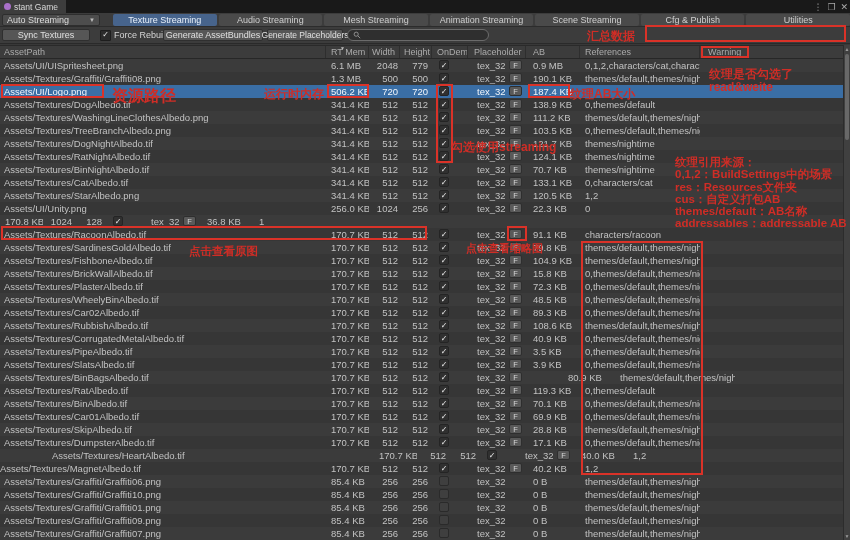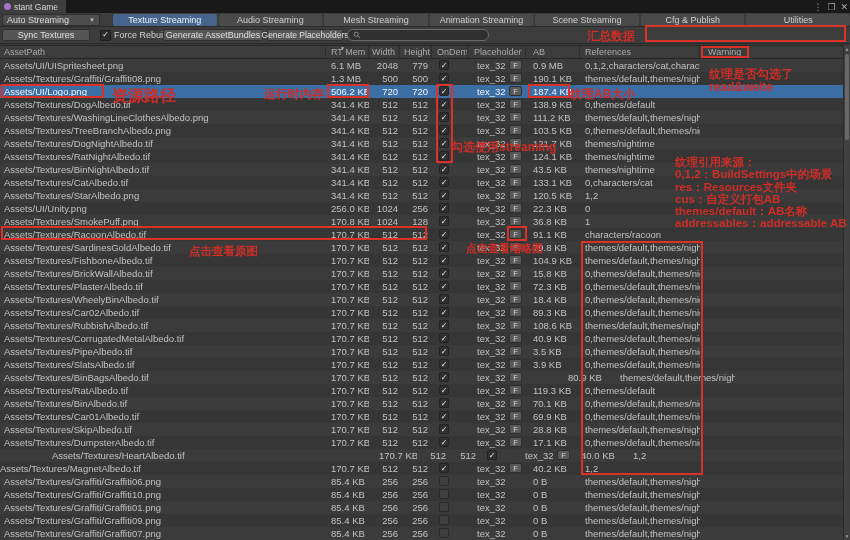--- a/index.html
+++ b/index.html
@@ -267,21 +267,21 @@
         <div class="c" style="width: 43px; padding-left: 5px;">341.4 KB</div>
         <div class="c" style="width: 31px; text-align: right; padding-right: 2px;">512</div>
         <div class="c" style="width: 32px; text-align: right; padding-right: 4px;">512</div>
         <div class="c" style="width: 36px;">
           <div class="cb">✓</div>
         </div>
         <div class="c" style="width: 37px; padding-left: 9px;">tex_32</div>
         <div class="c" style="width: 21px;">
           <div class="fbtn">F</div>
         </div>
-        <div class="c" style="width: 54px; padding-left: 7px;">43.5 KB</div>
+        <div class="c" style="width: 54px; padding-left: 7px;">70.7 KB</div>
         <div class="c" style="width: 120px; padding-left: 5px;">themes/nightime</div>
         <div class="c" style="width: 143px;"></div>
       </div>
       <div class="row">
         <div class="c" style="width: 326px; padding-left: 4px;">Assets/Textures/CatAlbedo.tif</div>
         <div class="c" style="width: 43px; padding-left: 5px;">341.4 KB</div>
         <div class="c" style="width: 31px; text-align: right; padding-right: 2px;">512</div>
         <div class="c" style="width: 32px; text-align: right; padding-right: 4px;">512</div>
         <div class="c" style="width: 36px;">
           <div class="cb">✓</div>
@@ -320,21 +320,20 @@
         </div>
         <div class="c" style="width: 37px; padding-left: 9px;">tex_32</div>
         <div class="c" style="width: 21px;">
           <div class="fbtn">F</div>
         </div>
         <div class="c" style="width: 54px; padding-left: 7px;">22.3 KB</div>
         <div class="c" style="width: 120px; padding-left: 5px;">0</div>
         <div class="c" style="width: 143px;"></div>
       </div>
       <div class="row">
-        <div class="c" style="width: 326px; padding-left: 4px;">Assets/Textures/SmokePuff.png</div>
         <div class="c" style="width: 43px; padding-left: 5px;">170.8 KB</div>
         <div class="c" style="width: 31px; text-align: right; padding-right: 2px;">1024</div>
         <div class="c" style="width: 32px; text-align: right; padding-right: 4px;">128</div>
         <div class="c" style="width: 36px;">
           <div class="cb">✓</div>
         </div>
         <div class="c" style="width: 37px; padding-left: 9px;">tex_32</div>
         <div class="c" style="width: 21px;">
           <div class="fbtn">F</div>
         </div>
@@ -427,21 +426,21 @@
         <div class="c" style="width: 43px; padding-left: 5px;">170.7 KB</div>
         <div class="c" style="width: 31px; text-align: right; padding-right: 2px;">512</div>
         <div class="c" style="width: 32px; text-align: right; padding-right: 4px;">512</div>
         <div class="c" style="width: 36px;">
           <div class="cb">✓</div>
         </div>
         <div class="c" style="width: 37px; padding-left: 9px;">tex_32</div>
         <div class="c" style="width: 21px;">
           <div class="fbtn">F</div>
         </div>
-        <div class="c" style="width: 54px; padding-left: 7px;">18.4 KB</div>
+        <div class="c" style="width: 54px; padding-left: 7px;">48.5 KB</div>
         <div class="c" style="width: 120px; padding-left: 5px;">0,themes/default,themes/night</div>
         <div class="c" style="width: 143px;"></div>
       </div>
       <div class="row">
         <div class="c" style="width: 326px; padding-left: 4px;">Assets/Textures/Car02Albedo.tif</div>
         <div class="c" style="width: 43px; padding-left: 5px;">170.7 KB</div>
         <div class="c" style="width: 31px; text-align: right; padding-right: 2px;">512</div>
         <div class="c" style="width: 32px; text-align: right; padding-right: 4px;">512</div>
         <div class="c" style="width: 36px;">
           <div class="cb">✓</div>

